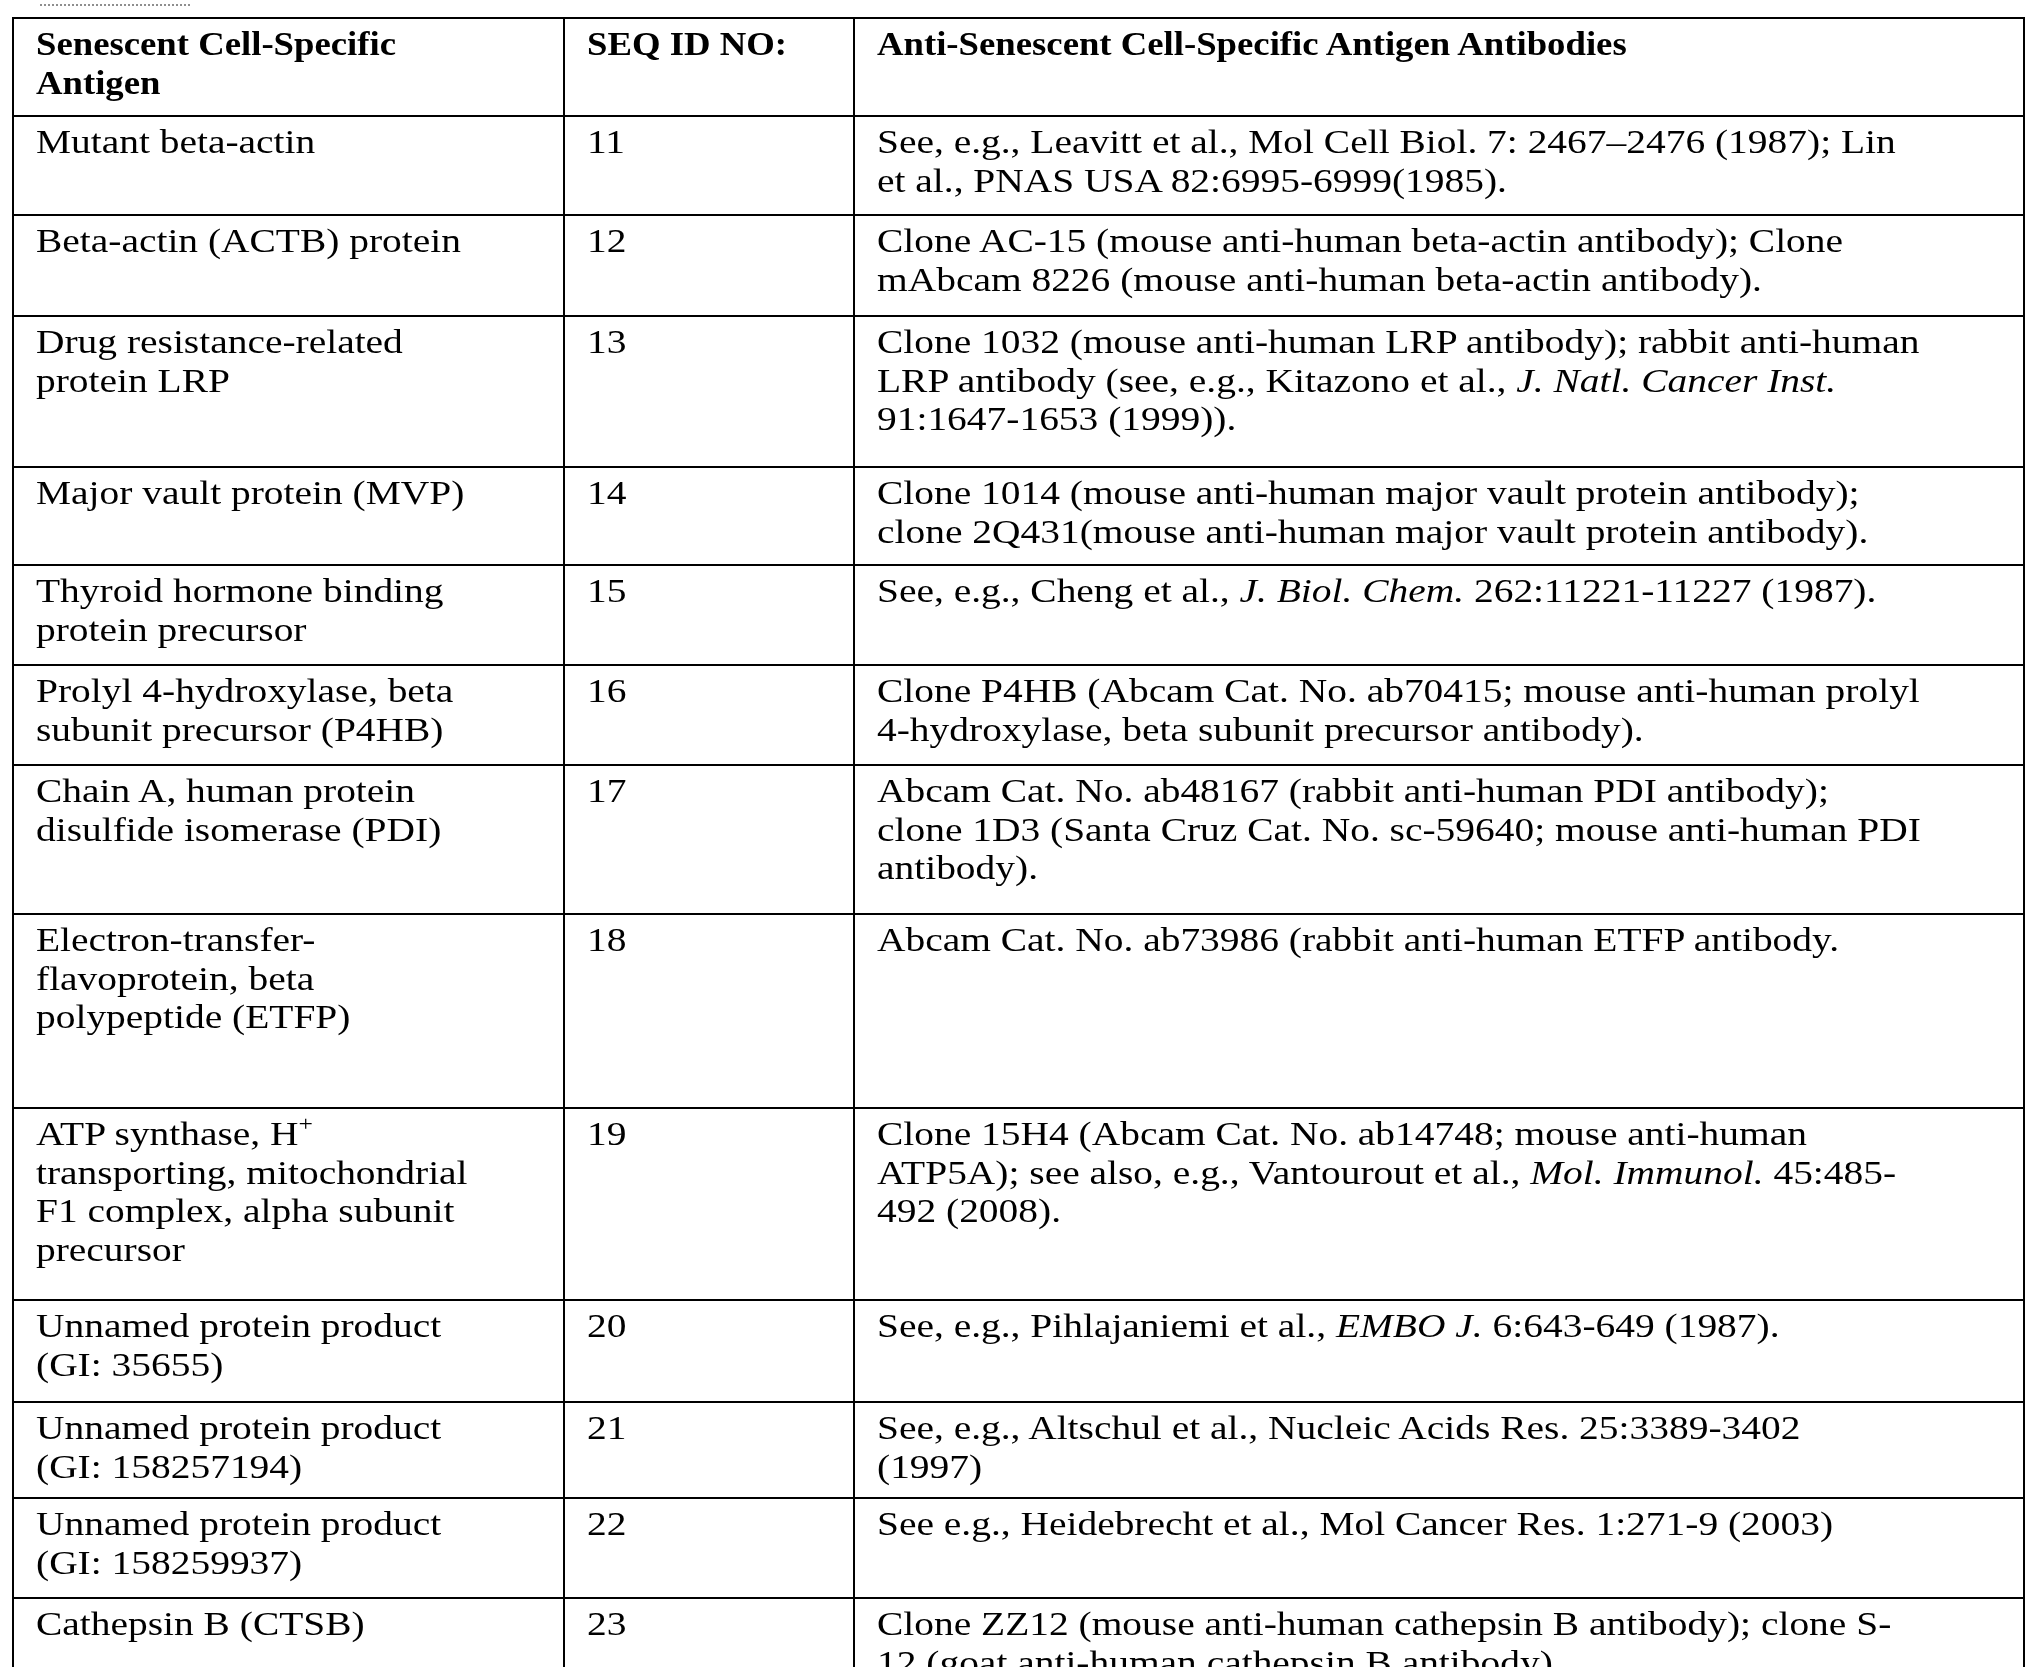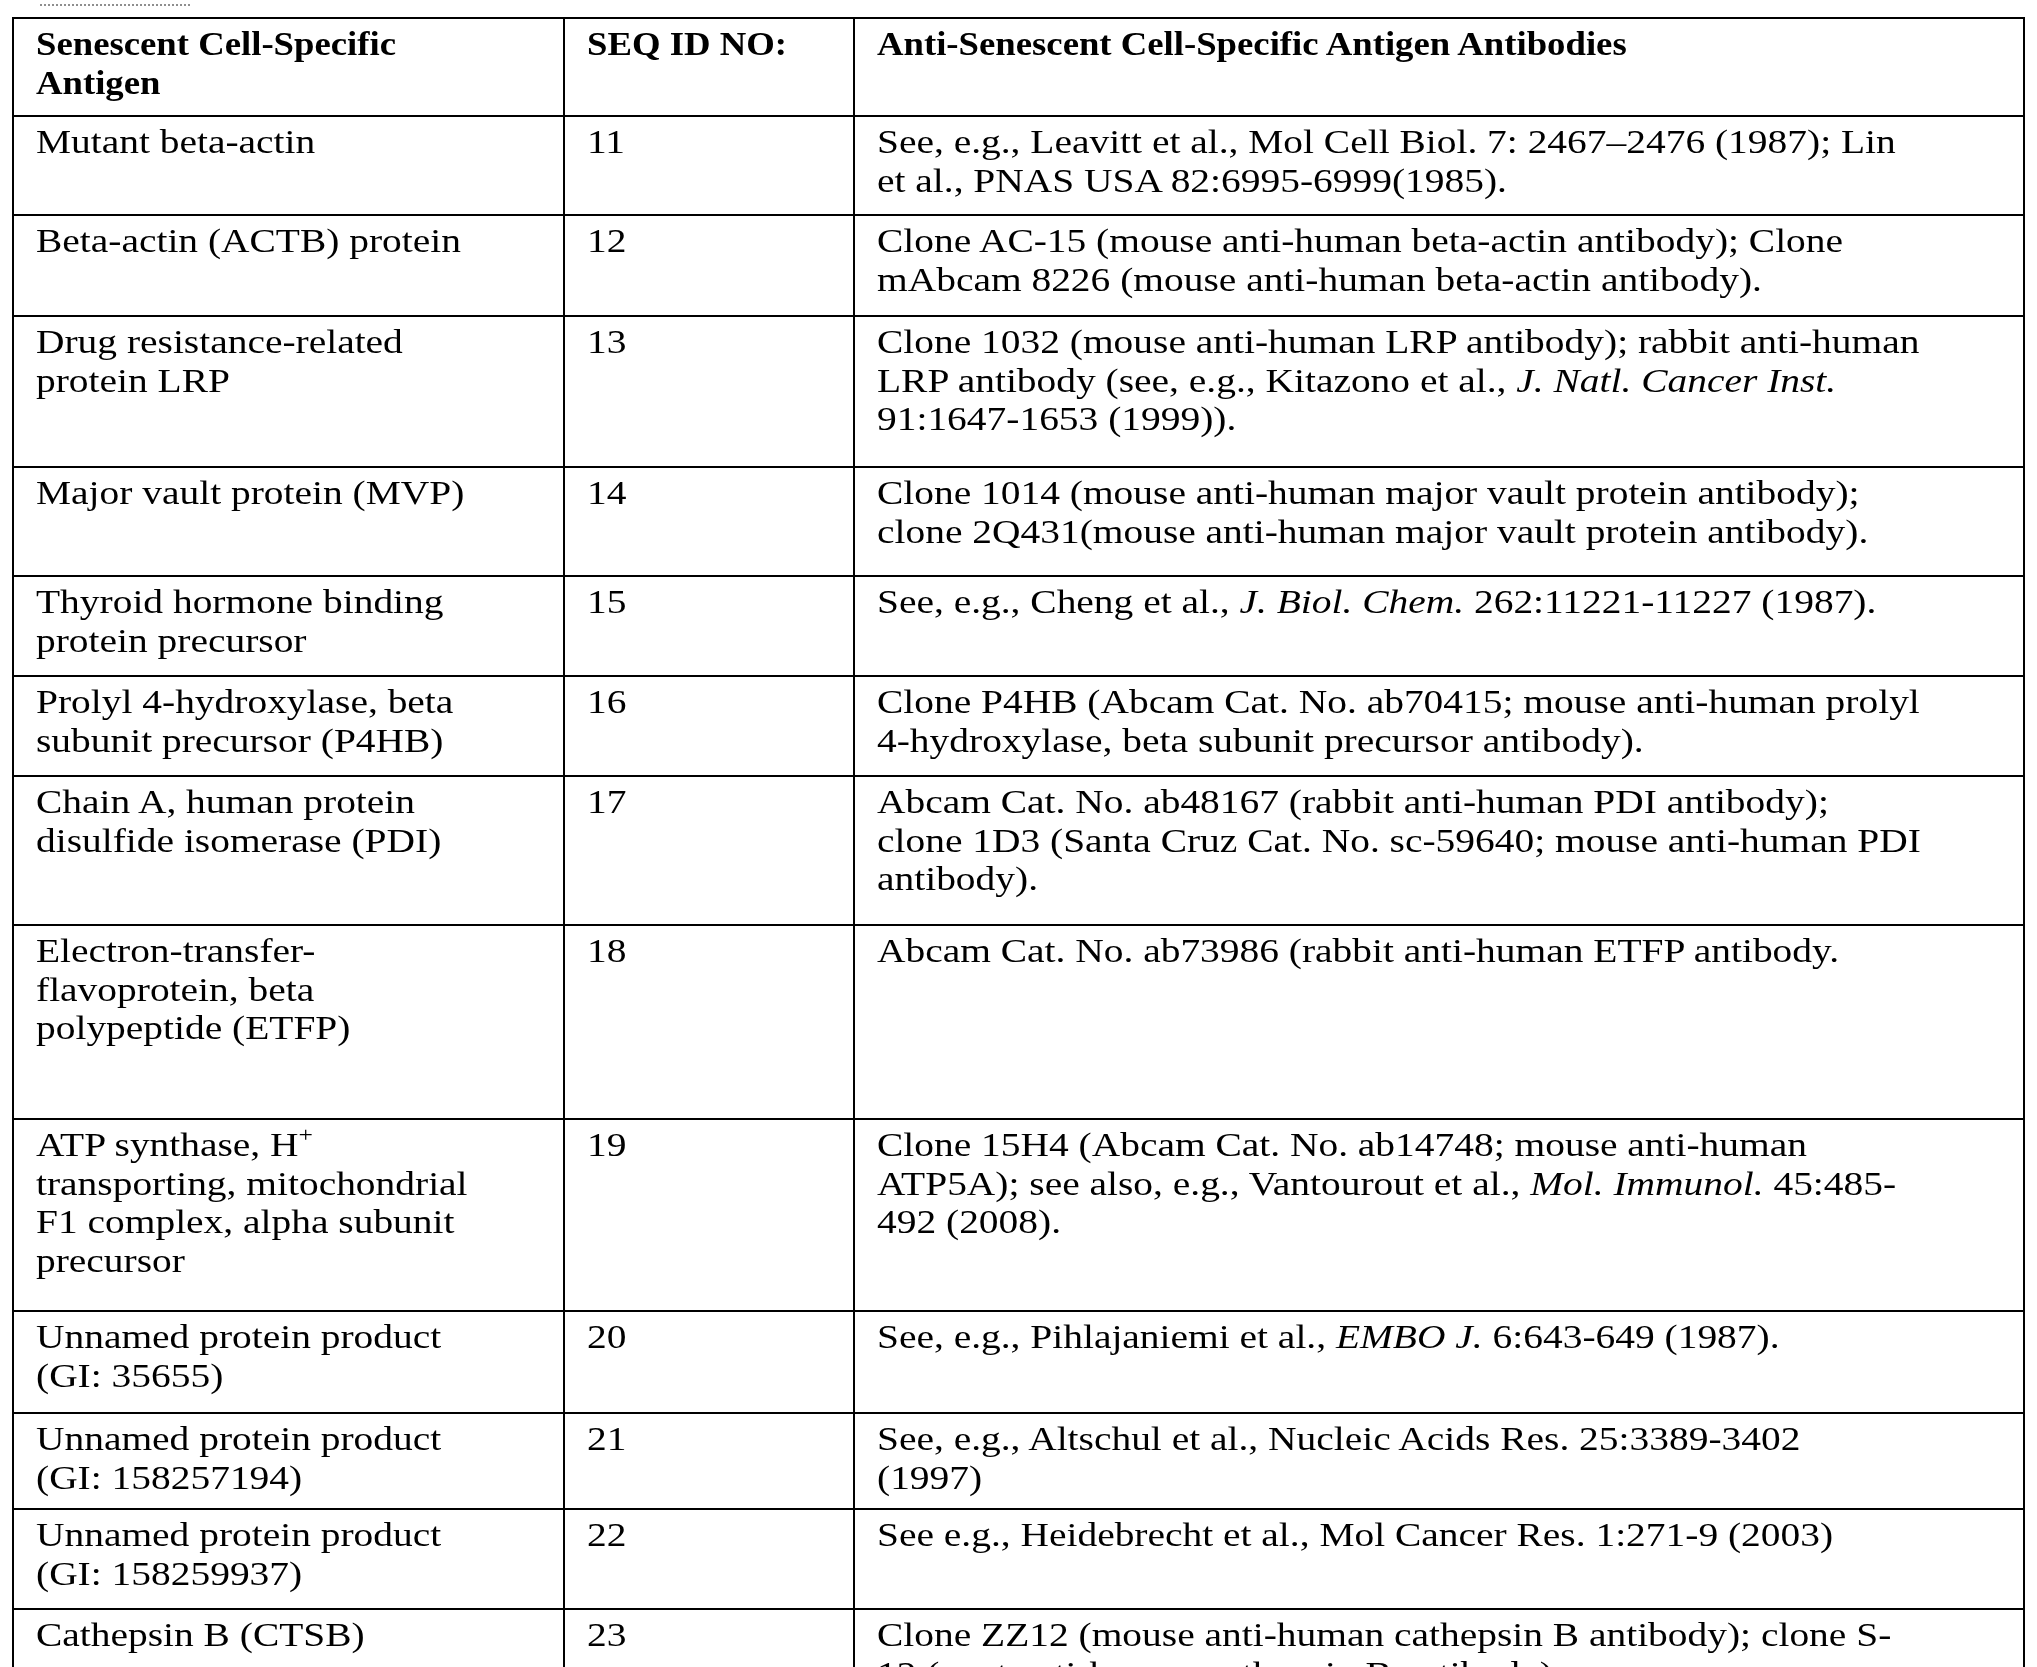--- a/index.html
+++ b/index.html
@@ -150,21 +150,21 @@
           </div>
         </td>
         <td>
           <div class="cell-inner">
             <span class="ln"><span>Clone 1032 (mouse anti-human LRP antibody); rabbit anti-human</span></span>
             <span class="ln"><span>LRP antibody (see, e.g., Kitazono et al., </span><span class="it">J. Natl. Cancer Inst.</span></span>
             <span class="ln"><span>91:1647-1653 (1999)).</span></span>
           </div>
         </td>
       </tr>
-      <tr style="height: 109px;">
+      <tr style="height: 98px;">
         <td>
           <div class="cell-inner">
             <span class="ln"><span>Major vault protein (MVP)</span></span>
           </div>
         </td>
         <td>
           <div class="cell-inner">
             <span class="ln"><span>14</span></span>
           </div>
         </td>

